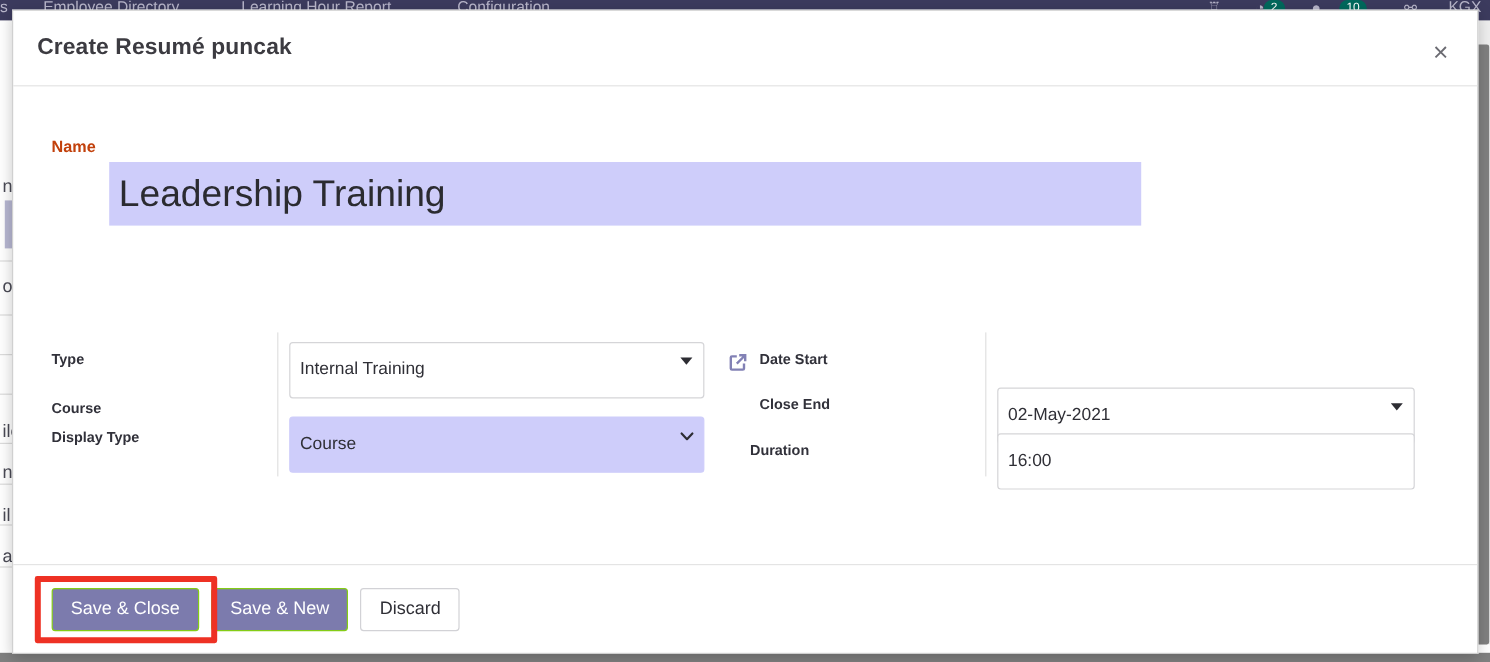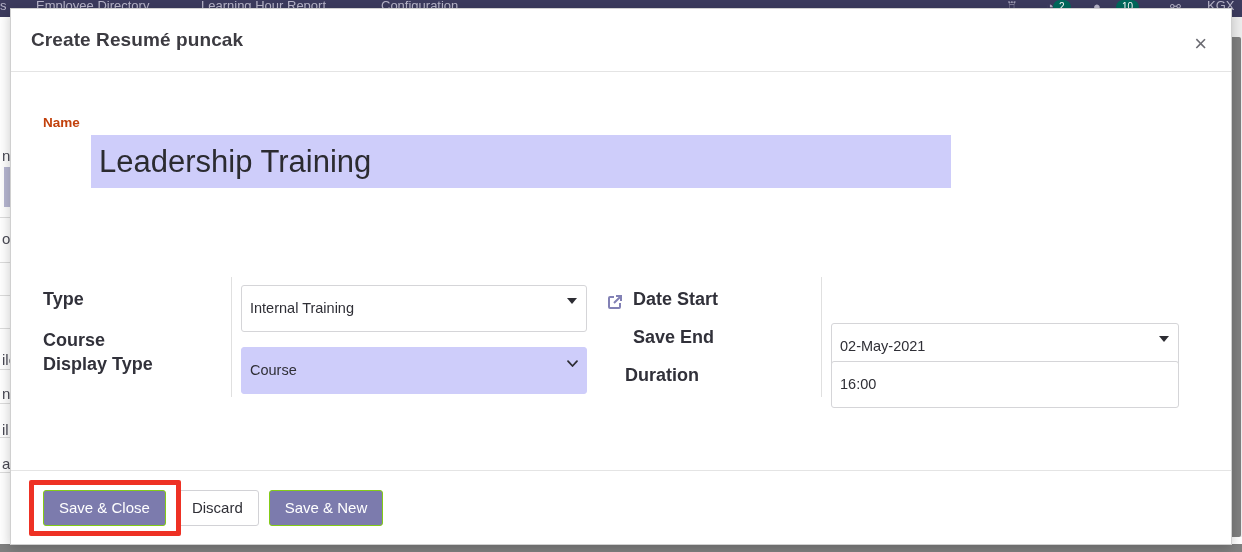--- a/index.html
+++ b/index.html
@@ -93,21 +93,21 @@
     background: #cecdfa; border: none; outline: none;
     font-size: 31px; color: #2b2b30; padding: 0 8px;
     font-family: "Liberation Sans", sans-serif;
     margin-left: 48px;
   }
 
   
   .grid { position: absolute; left: 0; top: 205px; width: 100%; height: 128px; }
   .divider-v { position: absolute; top: 0; width: 1px; height: 120px; background: #e0e0e0; }
   .fld-label {
-    position: absolute; font-size: 18px; font-weight: bold; color: #31313a;
+    position: absolute; font-size: 12px; font-weight: bold; color: #31313a;
     line-height: 19px; white-space: nowrap;
   }
 
   .ctl {
     position: absolute; height: 47px;
     font-size: 14.5px; color: #2f2f36;
     font-family: "Liberation Sans", sans-serif;
     padding: 0 26px 0 8px;
     line-height: 27px;
     background: #fff;
@@ -254,35 +254,35 @@
 
       <span class="ext-icon" style="left:594px; top:15px">
         <svg width="20" height="20" viewBox="0 0 20 20">
           <path d="M3 6 a2 2 0 0 1 2-2 h4 v2 H5 v9 h9 v-4 h2 v4 a2 2 0 0 1 -2 2 H5 a2 2 0 0 1 -2 -2 Z" fill="#8281b5"></path>
           <path d="M11 3 h6 v6 h-2 V6.4 l-5.3 5.3 -1.4 -1.4 L13.6 5 H11 Z" fill="#8281b5"></path>
         </svg>
       </span>
 
       <div class="fld-label" style="left:622px; top:13px">Date Start</div>
 
-      <div class="fld-label" style="left:622px; top:51px">Save End</div>
+      <div class="fld-label" style="left:622px; top:51px">Close End</div>
       <div class="ctl" style="left:820px; top:46px; width:348px">
         <span>02-May-2021</span>
         <span class="caret-tri"></span>
       </div>
 
       <div class="fld-label" style="left:614px; top:89px">Duration</div>
       <div class="ctl plain" style="left:820px; top:84px; width:348px">
         <span>16:00</span>
       </div>
     </div>
 
 
   </div>
 
   <div class="modal-footer">
     <button class="btn btn-primary">Save &amp; Close</button>
+    <button class="btn btn-primary">Save &amp; New</button>
     <button class="btn btn-default">Discard</button>
-    <button class="btn btn-primary">Save &amp; New</button>
     <div class="annot-box"></div>
   </div>
 
 </div>
 
 </body></html>

